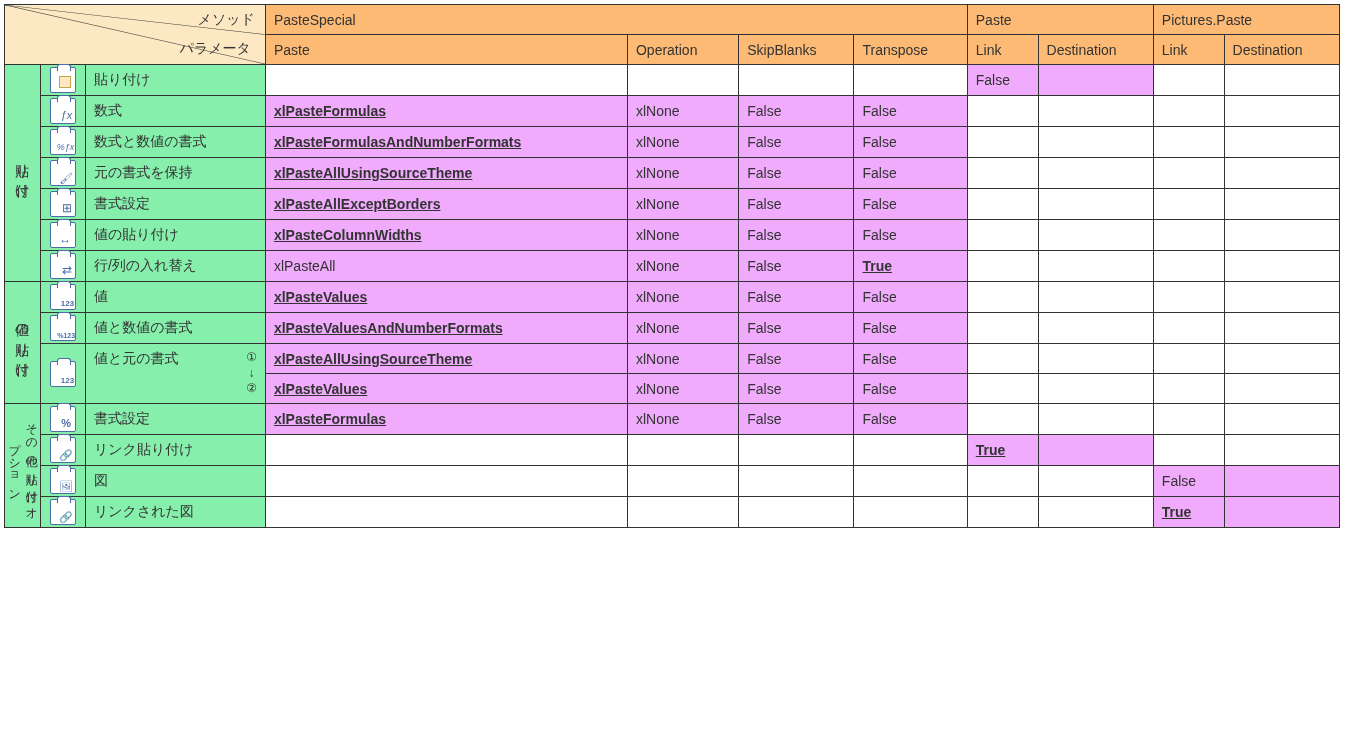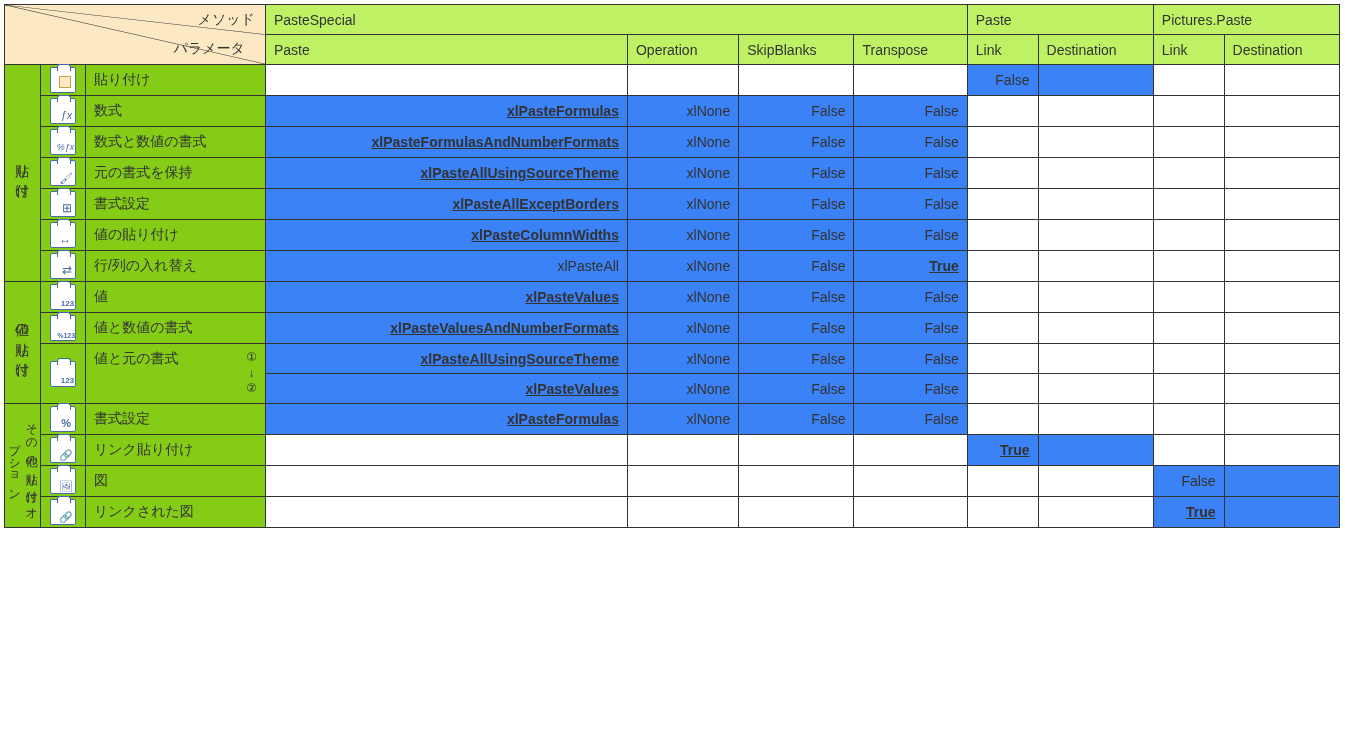--- a/index.html
+++ b/index.html
@@ -16,25 +16,25 @@
   }
   td, th {
     border: 1px solid #333;
     padding: 6px 8px;
     text-align: left;
     vertical-align: middle;
     height: 30px;
     box-sizing: border-box;
   }
   thead th {
-    background: #bef264;
+    background: #fdba74;
     font-weight: normal;
   }
   .rowhdr {
-    background: #84cc16;
+    background: #86efac;
   }
   .vtext {
     writing-mode: vertical-rl;
     text-orientation: upright;
     text-align: center;
     vertical-align: middle;
     letter-spacing: 2px;
     width: 28px;
     padding: 4px 2px;
   }
@@ -76,31 +76,30 @@
   .icon-colw::after    { content: "↔";  bottom: 2px; right: 4px; font-size: 12px; }
   .icon-trans::after   { content: "⇄";  bottom: 2px; right: 3px; font-size: 12px; }
   .icon-123::after     { content: "123"; bottom: 1px; right: 1px; font-size: 8px; font-weight: bold; }
   .icon-pct123::after  { content: "%123";bottom: 1px; right: 0px; font-size: 7px; font-weight: bold; }
   .icon-br123::after   { content: "123"; bottom: 1px; right: 1px; font-size: 8px; font-weight: bold; }
   .icon-pctbr::after   { content: "%";   bottom: 2px; right: 4px; font-size: 11px; font-weight: bold; }
   .icon-link::after    { content: "🔗"; bottom: 1px; right: 2px; font-size: 11px; }
   .icon-pic::after     { content: "🖼"; bottom: 1px; right: 2px; font-size: 11px; }
   .icon-piclnk::after  { content: "🔗"; bottom: 1px; right: 2px; font-size: 11px; }
   .hl {
-    background: #3b82f6;
-    text-align: right;
+    background: #f0abfc;
   }
   .bold { font-weight: bold; text-decoration: underline; }
   .diag {
     position: relative;
     background: #fce8c3;
   }
   .diag svg { position: absolute; top:0; left:0; width:100%; height:100%; }
   .diag .tl { position: absolute; top: 6px; right: 10px; }
-  .diag .br { position: absolute; bottom: 6px; right: 20px; }
+  .diag .br { position: absolute; bottom: 6px; right: 14px; }
   .subnote {
     float: right;
     font-size: 12px;
     line-height: 1.3;
     text-align: center;
   }
   col.c-vlabel { width: 36px; }
   col.c-icon   { width: 44px; }
   col.c-name   { width: 178px; }
   col.c-paste  { width: 358px; }

